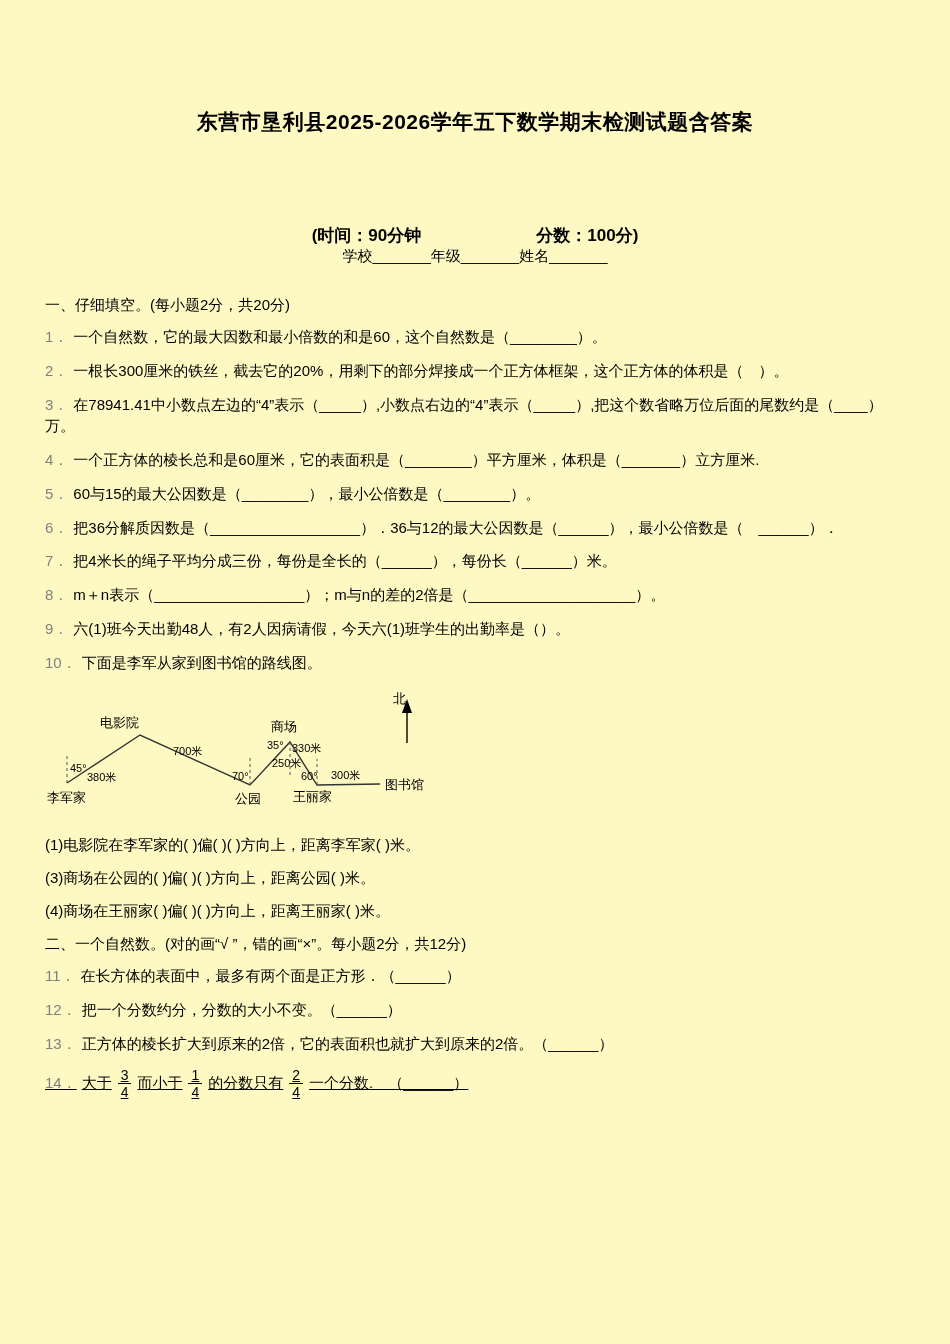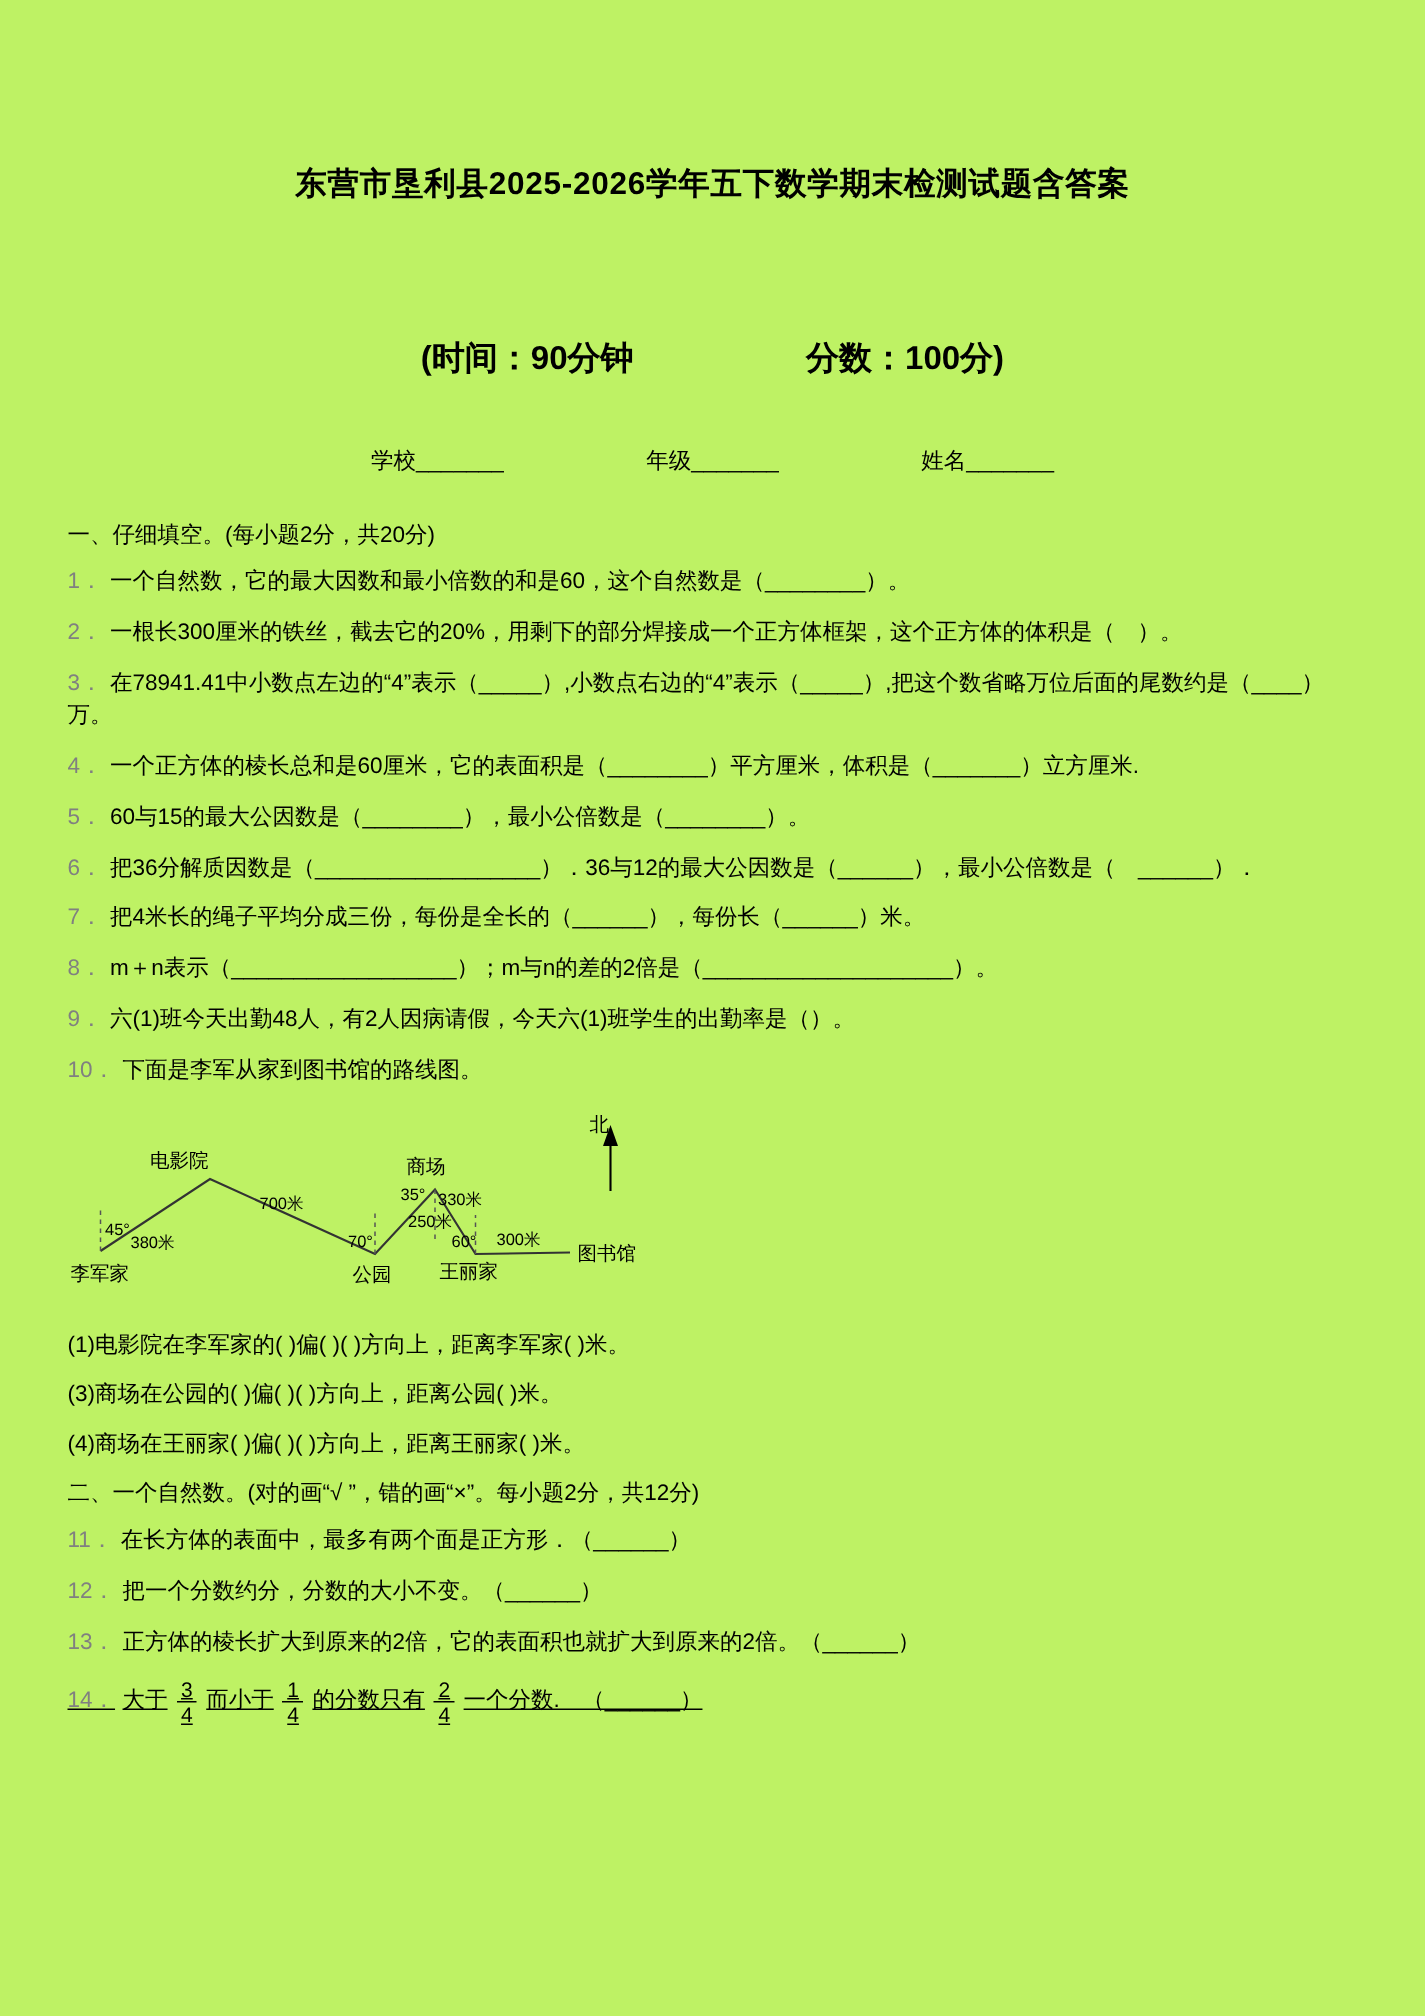--- a/index.html
+++ b/index.html
@@ -1,28 +1,28 @@
 <!DOCTYPE html>
 <html><head>
 <meta charset="utf-8">
 <style>
   html,body{margin:0;padding:0;background:#ffffff;}
   .page{
     position:relative;
     width:950px;height:1344px;
     box-sizing:border-box;
     padding:108px 45px 0 45px;
-    background:#bef264;
+    background:#fef9c3;
     color:#000;
     font-family:"Liberation Sans","DejaVu Sans",sans-serif;
     overflow:hidden;
   }
   .title{font-size:21px;font-weight:700;text-align:center;margin:0;letter-spacing:.5px;}
-  .meta{display:flex;justify-content:center;gap:115px;font-weight:700;font-size:22px;margin-top:88px;}
-  .idrow{display:flex;justify-content:center;gap:95px;font-size:15px;margin-top:44px;}
+  .meta{display:flex;justify-content:center;gap:115px;font-weight:700;font-size:17px;margin-top:88px;}
+  .idrow{display:flex;justify-content:center;font-size:15px;}
   .content{margin-top:30px;}
   .sec-header{font-size:15px;margin:0 0 11px 0;}
   .q{font-size:15px;line-height:1.45;margin:0 0 12px 0;}
   .qnum{color:#808080;margin-right:5px;}
   .route{display:block;margin:4px 0 16px 0;}
   .route text{fill:#000;}
   .subq{font-size:15px;font-weight:400;margin:0 0 14px 0;}
   .q14{display:flex;align-items:center;flex-wrap:wrap;margin-top:4px;text-decoration:underline;}
   .q14 > span{white-space:pre;}
   .frac{display:inline-flex;flex-direction:column;align-items:center;margin:0 6px;font-size:14px;line-height:1.15;}

